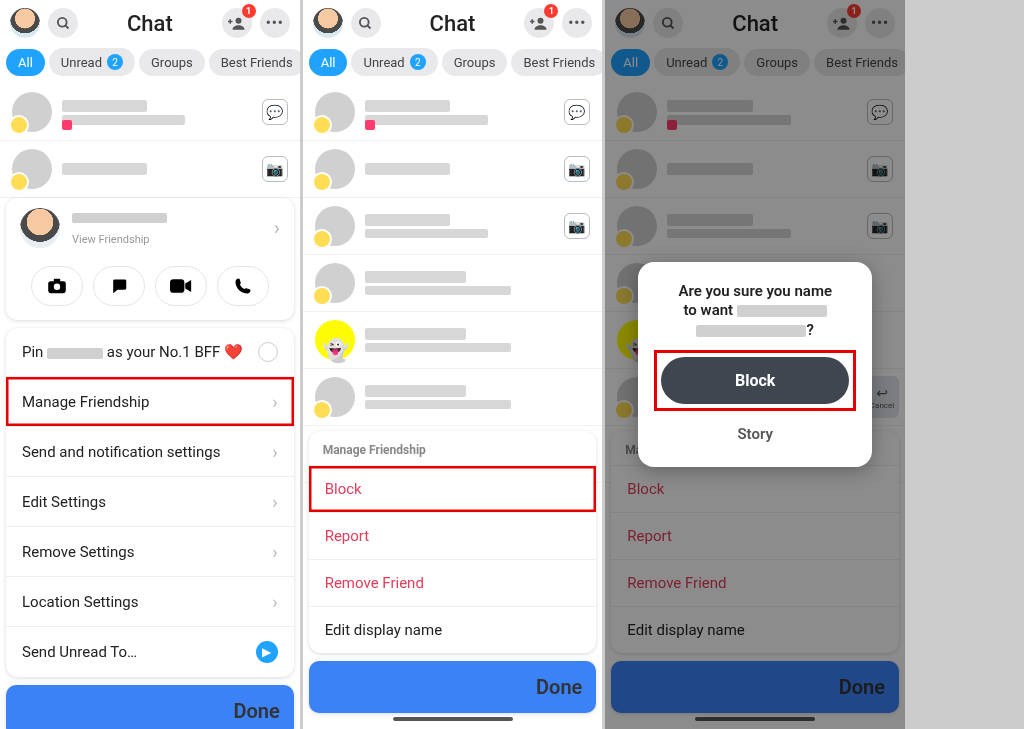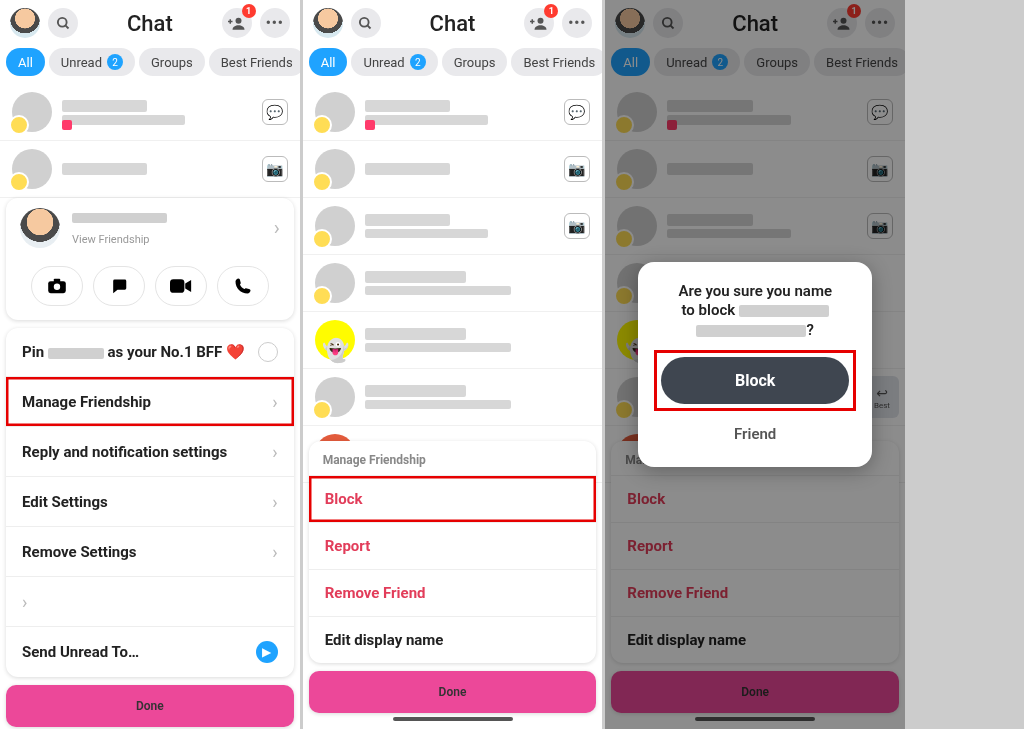--- a/index.html
+++ b/index.html
@@ -7,21 +7,21 @@
   .stage { width:905px; height:729px; display:flex; gap:3px; background:#ccc; }
   .phone { flex:1; height:100%; background:#fff; position:relative; overflow:hidden; display:flex; flex-direction:column; }
   
   .header { display:flex; align-items:center; padding:8px 10px 6px; gap:8px; }
   .avatar-sm { width:30px; height:30px; border-radius:50%; background:radial-gradient(circle at 50% 35%, #f6c9a0 0 40%, #4a4a4a 41% 60%, #d7e8ef 61% 100%); flex:0 0 auto; }
   .circ-btn { width:30px; height:30px; border-radius:50%; background:#e9e9ec; display:flex; align-items:center; justify-content:center; font-size:14px; color:#555; position:relative; }
   .title { flex:1; text-align:center; font-size:22px; font-weight:500; color:#222; }
   .hdr-right { display:flex; gap:8px; }
   .badge { position:absolute; top:-4px; right:-4px; width:14px; height:14px; border-radius:50%; background:#ff3b30; color:#fff; font-size:9px; display:flex; align-items:center; justify-content:center; font-weight:bold; }
   
-  .chips { display:flex; gap:4px; padding:4px 6px 8px; overflow:hidden; }
+  .chips { display:flex; gap:4px; padding:4px 6px 8px; overflow:hidden;align-items:flex-end; }
   .chip { flex:0 0 auto; padding:6px 12px; border-radius:18px; background:#e9e9ec; font-size:13px; color:#444; display:flex; align-items:center; gap:5px; }
   .chip.active { background:#1fa3ff; color:#fff; }
   .chip-badge { width:16px; height:16px; border-radius:50%; background:#1fa3ff; color:#fff; font-size:10px; display:flex; align-items:center; justify-content:center; }
   .chip.emoji { padding:4px 10px; }
   
   .list { flex:1; overflow:hidden; }
   .row { display:flex; align-items:center; padding:8px 12px; gap:10px; min-height:56px; border-bottom:1px solid #f0f0f0; }
   .row .av { width:40px; height:40px; border-radius:50%; background:#d0d0d0; position:relative; flex:0 0 auto; }
   .row .av::after { content:""; position:absolute; bottom:-3px; left:-3px; width:16px; height:16px; border-radius:50%; background:#ffdd55; border:2px solid #fff; }
   .row .txt { flex:1; }
@@ -41,27 +41,27 @@
   .profile-head { display:flex; align-items:center; padding:10px 14px; gap:12px; }
   .profile-head .pav { width:40px; height:40px; border-radius:50%; background:radial-gradient(circle at 50% 35%, #f6c9a0 0 40%, #4a4a4a 41% 60%, #e8eef2 61% 100%); }
   .profile-head .pname { flex:1; }
   .profile-head .pname .blur-bar { width:50%; height:10px; background:#d0d0d0; }
   .profile-head .sub { font-size:11px; color:#999; margin-top:10px; }
   .profile-head .chev { color:#bbb; font-size:20px; }
   .actions-row { display:flex; justify-content:space-around; padding:8px 20px 14px; }
   .act-btn { width:52px; height:40px; border-radius:22px; border:1px solid #e4e4e4; display:flex; align-items:center; justify-content:center; font-size:18px; }
   .opt { display:flex; align-items:center; padding:14px 16px; border-top:1px solid #eee; font-size:15px; color:#222; }
   .opt:first-child { border-top:none; }
-  .opt .lbl { flex:1;font-weight:bold; }
+  .opt .lbl { flex:1; }
   .opt .chev { color:#bbb; font-size:18px; }
   .opt .circle { width:20px; height:20px; border-radius:50%; border:1.5px solid #ccc; }
   .opt .send-ic { width:22px; height:22px; border-radius:50%; background:#1fa3ff; color:#fff; display:flex; align-items:center; justify-content:center; font-size:12px; }
   .opt.danger .lbl { color:#e23d5a; }
   .opt.highlight { box-shadow: inset 0 0 0 2.5px #e60000; }
-  .done-btn { background:#ec4899; border-radius:10px; padding:14px; text-align:center; font-size:12px; font-weight:600; color:#333; box-shadow:0 1px 4px rgba(0,0,0,0.15); }
+  .done-btn { background:#3b82f6; border-radius:10px; padding:14px; text-align:right; font-size:20px; font-weight:600; color:#333; box-shadow:0 1px 4px rgba(0,0,0,0.15); }
   .sheet-title { font-size:12px; font-weight:700; color:#888; padding:12px 14px 8px; }
   .home-ind { width:120px; height:4px; background:#555; border-radius:3px; margin:4px auto 2px; }
   
   .modal-scrim { position:absolute; inset:0; background:rgba(0,0,0,0.45); z-index:60; display:flex; align-items:center; justify-content:center; }
   .modal { width:78%; background:#fff; border-radius:16px; padding:20px 16px 14px; text-align:center; box-shadow:0 4px 20px rgba(0,0,0,0.3); }
   .modal .msg { font-size:15px; font-weight:600; color:#222; line-height:1.3; }
   .modal .msg .blk { display:inline-block; width:90px; height:12px; background:#d0d0d0; vertical-align:middle; border-radius:2px; }
   .modal .btn-primary { margin:16px 6px 8px; padding:14px; background:#3f4650; color:#fff; border-radius:26px; font-size:16px; font-weight:700; }
   .hl-wrap { padding:4px; border:3px solid #e60000; margin:10px 0 4px; }
   .hl-wrap .btn-primary { margin:0; }
@@ -165,32 +165,33 @@
     <div class="card">
       <div class="opt" style="border-top:none">
         <div class="lbl"><span>Pin </span><span style="display:inline-block;width:56px;height:11px;background:#d0d0d0;vertical-align:middle;border-radius:2px"></span><span> as your No.1 BFF ❤️</span></div>
         <div class="circle"></div>
       </div>
       <div class="opt highlight">
         <div class="lbl">Manage Friendship</div>
         <div class="chev">›</div>
       </div>
       <div class="opt">
-        <div class="lbl">Reply and notification settings</div>
+        <div class="lbl">Send and notification settings</div>
         <div class="chev">›</div>
       </div>
       <div class="opt">
         <div class="lbl">Edit Settings</div>
         <div class="chev">›</div>
       </div>
       <div class="opt">
         <div class="lbl">Remove Settings</div>
         <div class="chev">›</div>
       </div>
       <div class="opt">
+        <div class="lbl">Location Settings</div>
         <div class="chev">›</div>
       </div>
       <div class="opt">
         <div class="lbl">Send Unread To…</div>
         <div class="send-ic">▶</div>
       </div>
     </div>
     <div class="done-btn">Done</div>
 
   </div>
@@ -379,21 +380,21 @@
           </div>
         </div>
     <div class="row" style="position:relative">
           <div class="av"></div>
           <div class="txt">
             <div class="blur-bar w1"></div>
             <div class="blur-bar w2" style="height:9px"></div>
           </div>
       <div class="reply-stub">
             <span class="ic">↩</span>
-            <span>Best</span>
+            <span>Cancel</span>
           </div>
     </div>
     <div class="row">
           <div class="av food"></div>
           <div class="txt">
             <div class="blur-bar" style="width:70%;height:11px"></div>
           </div>
         </div>
   </div>
 
@@ -414,23 +415,23 @@
           </div>
     </div>
     <div class="done-btn">Done</div>
     <div class="home-ind"></div>
   </div>
 
   <div class="modal-scrim">
     <div class="modal">
       <div class="msg">
         <span>Are you sure you name</span><br>
-        <span>to block </span><span class="blk"></span><br><span class="blk" style="width:110px"></span><span>?</span>
+        <span>to want </span><span class="blk"></span><br><span class="blk" style="width:110px"></span><span>?</span>
       </div>
       <div class="hl-wrap">
         <div class="btn-primary">Block</div>
       </div>
-      <div class="btn-cancel">Friend</div>
+      <div class="btn-cancel">Story</div>
     </div>
   </div>
 </div>
 
 </div>
 
 </body></html>

